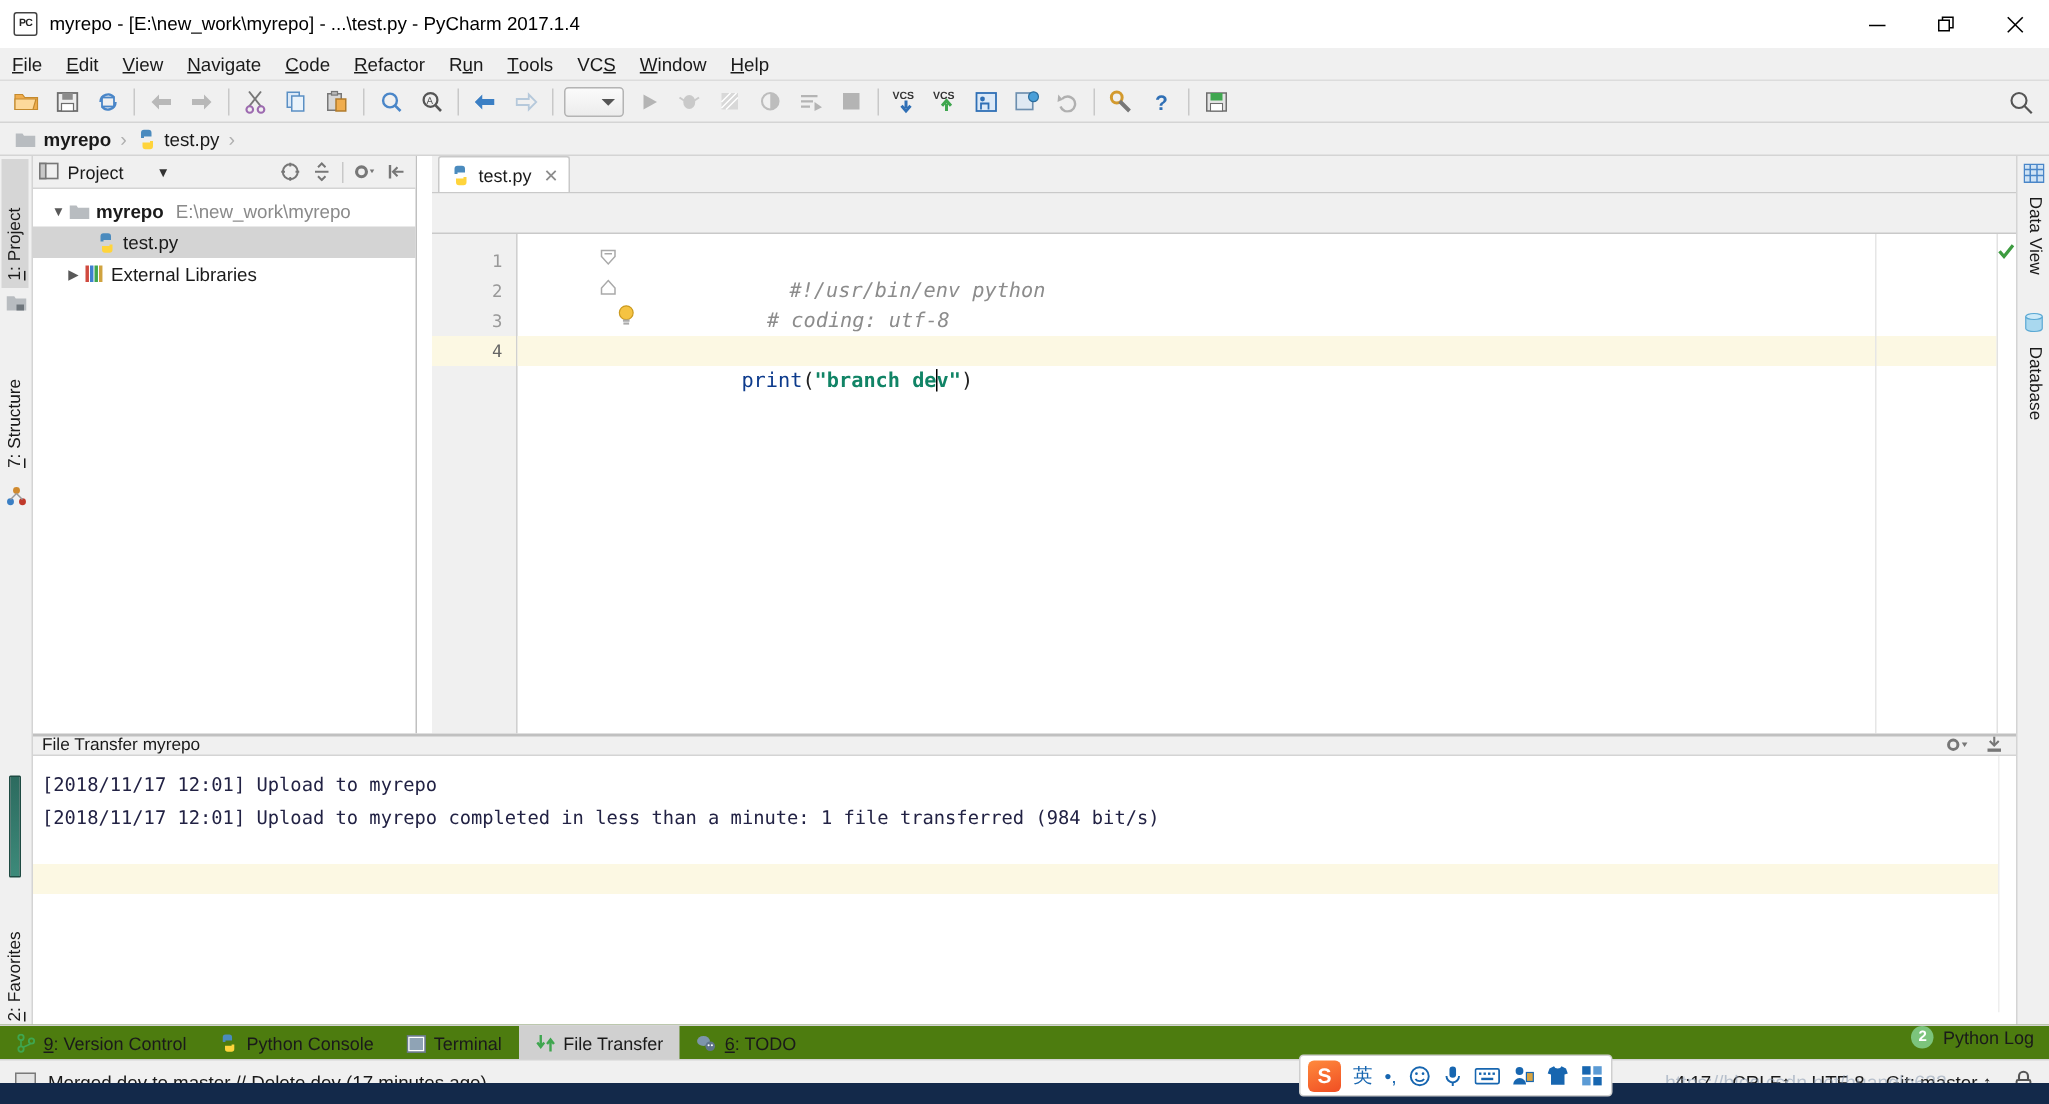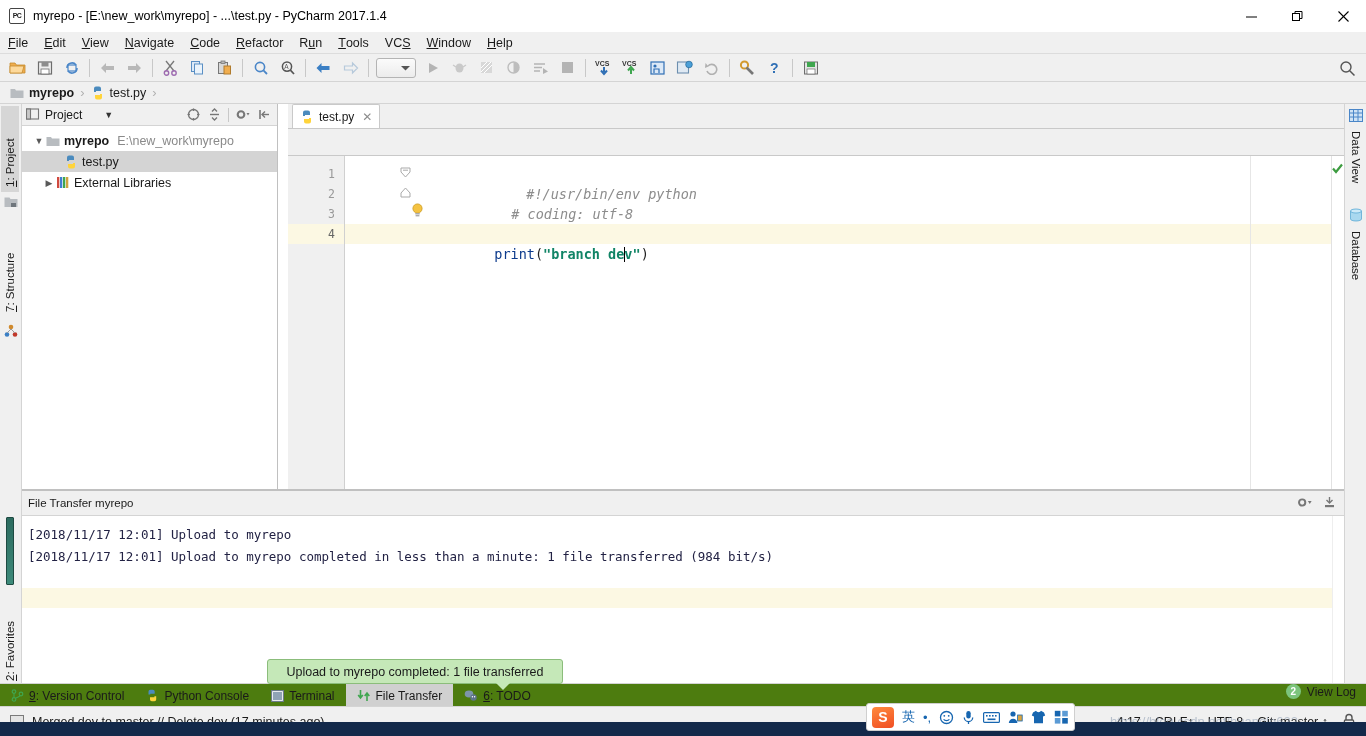--- a/index.html
+++ b/index.html
@@ -169,21 +169,21 @@
     border-left: 1px solid #e2e2e2;
   }
   .insp-check { position: absolute; right: 1px; top: 5px; }
 
   
   .ft-panel {
     position: absolute; left: 22px; top: 489px; width: 1322px; height: 194px;
     background: #fff; border-top: 1px solid #c0c0c0;
   }
   .ft-head {
-    height: 26px; background: #f0f0f0; border-bottom: 1px solid #d4d4d4;
+    height: 14px; background: #f0f0f0; border-bottom: 1px solid #d4d4d4;
     display: flex; align-items: center; padding: 0 6px;
   }
   .ft-title { font-size: 11.5px; color: #1a1a1a; }
   .ft-tools { margin-left: auto; display: flex; align-items: center; gap: 6px; }
   .ft-body {
     position: relative; height: 171px; background: #fff; overflow: hidden;
     font-family: "DejaVu Sans Mono", monospace; font-size: 12.5px; color: #222244;
     padding: 8px 0 0 6px;
   }
   .ft-line { height: 22px; line-height: 22px; white-space: pre; }
@@ -737,24 +737,20 @@
     <div class="ft-body">
       <div class="ft-line">[2018/11/17 12:01] Upload to myrepo</div>
       <div class="ft-line">[2018/11/17 12:01] Upload to myrepo completed in less than a minute: 1 file transferred (984 bit/s)</div>
       <div class="ft-highlight"></div>
       <div class="ft-scroll-right"></div>
     </div>
   </div>
 
   <div class="ft-scrollthumb" style="position:absolute; left:6px; top:517px; width:8px; height:68px; background:linear-gradient(#2c6b5f,#3d8a7a); border:1px solid #1e4a42;"></div>
 
-  <div class="toast">
-    <span>Upload to myrepo completed: 1 file transferred</span>
-    <div class="toast-tail"></div>
-  </div>
 
   <div class="tw-bar">
     <div class="tw-tab">
       <svg width="13" height="13" viewBox="0 0 13 13">
           <circle cx="3" cy="2.6" r="1.8" fill="none" stroke="#3fa64f" stroke-width="1.2"></circle>
           <circle cx="3" cy="10.4" r="1.8" fill="none" stroke="#3fa64f" stroke-width="1.2"></circle>
           <circle cx="10" cy="5" r="1.8" fill="none" stroke="#3fa64f" stroke-width="1.2"></circle>
           <path d="M3 4.4 v4.2 M4.6 9.2 C7 8 9 7.4 9.4 6.6" fill="none" stroke="#3fa64f" stroke-width="1.1"></path>
         </svg>
       <span><u>9</u>: Version Control</span>
@@ -784,21 +780,21 @@
       <svg width="14" height="13" viewBox="0 0 14 13">
           <ellipse cx="5" cy="5" rx="4.3" ry="3.4" fill="#7d95ab"></ellipse>
           <circle cx="9.5" cy="8.5" r="3.2" fill="#5f748a"></circle>
           <circle cx="8.4" cy="7.8" r="0.7" fill="#fff"></circle>
           <circle cx="10.6" cy="7.8" r="0.7" fill="#fff"></circle>
         </svg>
       <span><u>6</u>: TODO</span>
     </div>
     <div class="tw-right">
       <span class="badge">2</span>
-      <span>View Log</span>
+      <span>Python Log</span>
     </div>
   </div>
 
   <div class="statusbar">
     <div class="sb-icon"></div>
     <span class="sb-text">Merged dev to master // Delete dev (17 minutes ago)</span>
     <div class="sb-right">
       <span>4:17</span>
       <span>CRLF↕</span>
       <span>UTF-8</span>

